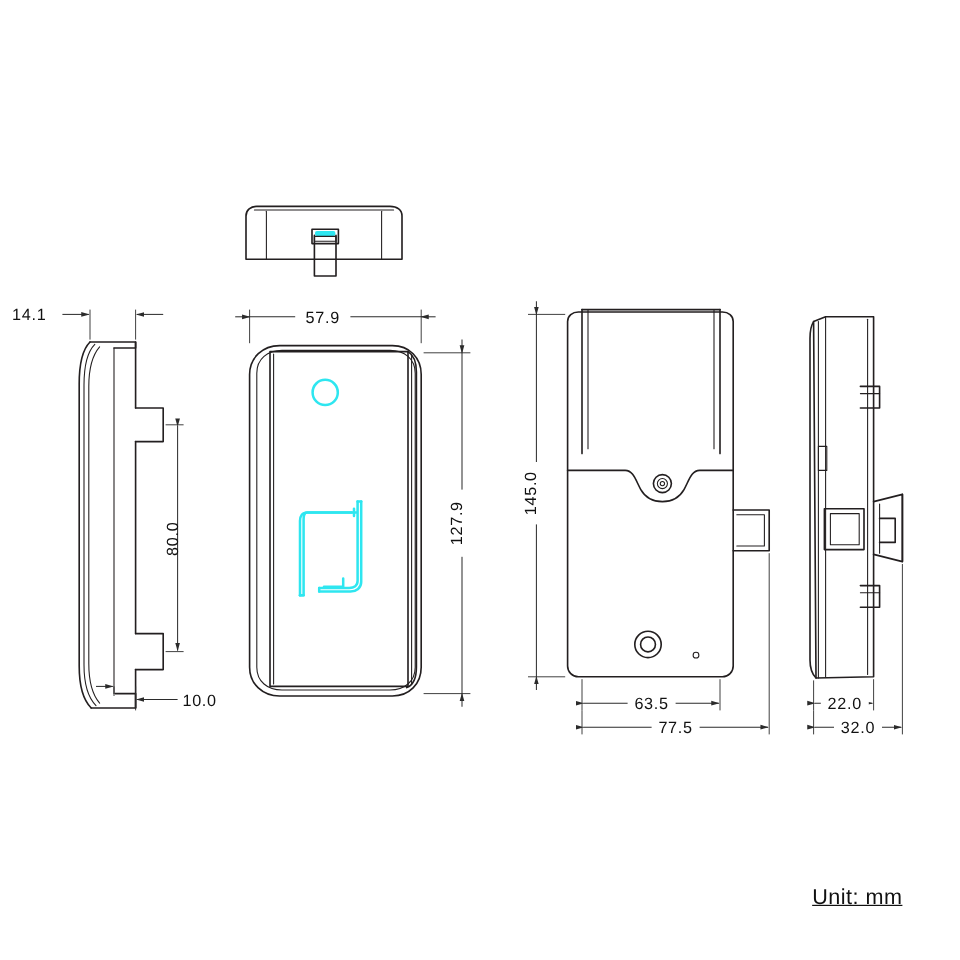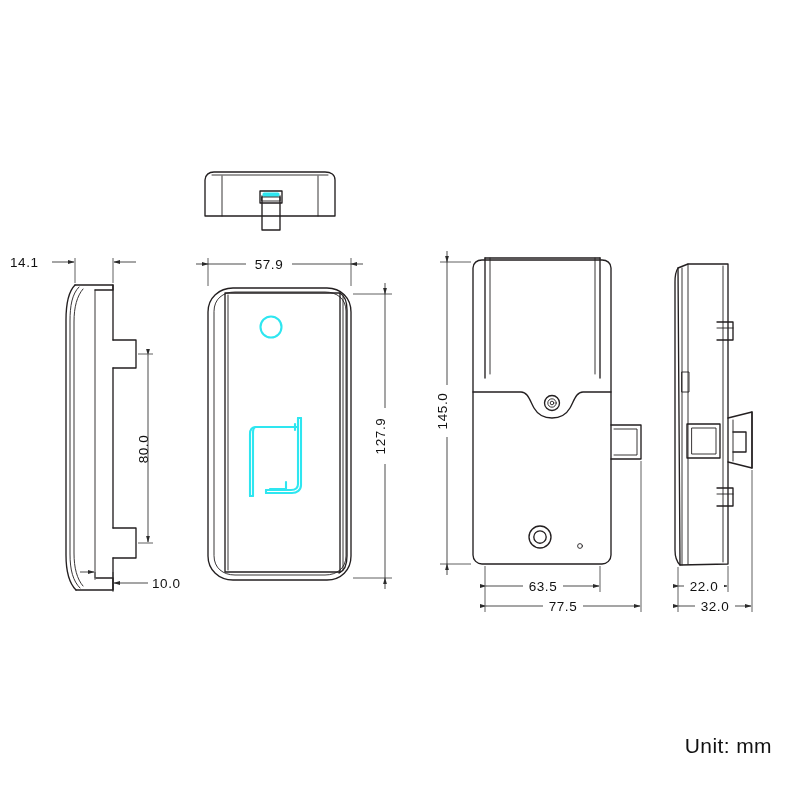--- a/index.html
+++ b/index.html
@@ -13,28 +13,29 @@
   }
   #sheet{
     position:absolute;
     left:0;top:0;
     width:800px;height:800px;
   }
   #sheet svg{display:block;width:800px;height:800px;}
 
   .unit-note{
     position:absolute;
-    right:28px;
+    right:48px;
     bottom:42px;
     font-family:"Liberation Sans", sans-serif;
-    font-size:21px;
+    font-size:18px;
     color:#111111;
     letter-spacing:0.4px;
     white-space:nowrap;
     user-select:none;
+    text-decoration:underline;
   }
 </style>
 </head>
 <body>
 
 <div id="sheet">
 <svg viewBox="0 0 800 800" xmlns="http://www.w3.org/2000/svg">
   <defs>
     <style>
       .ln   { fill:none; stroke:#231f20; stroke-width:1.35; stroke-linecap:round; stroke-linejoin:round; }

